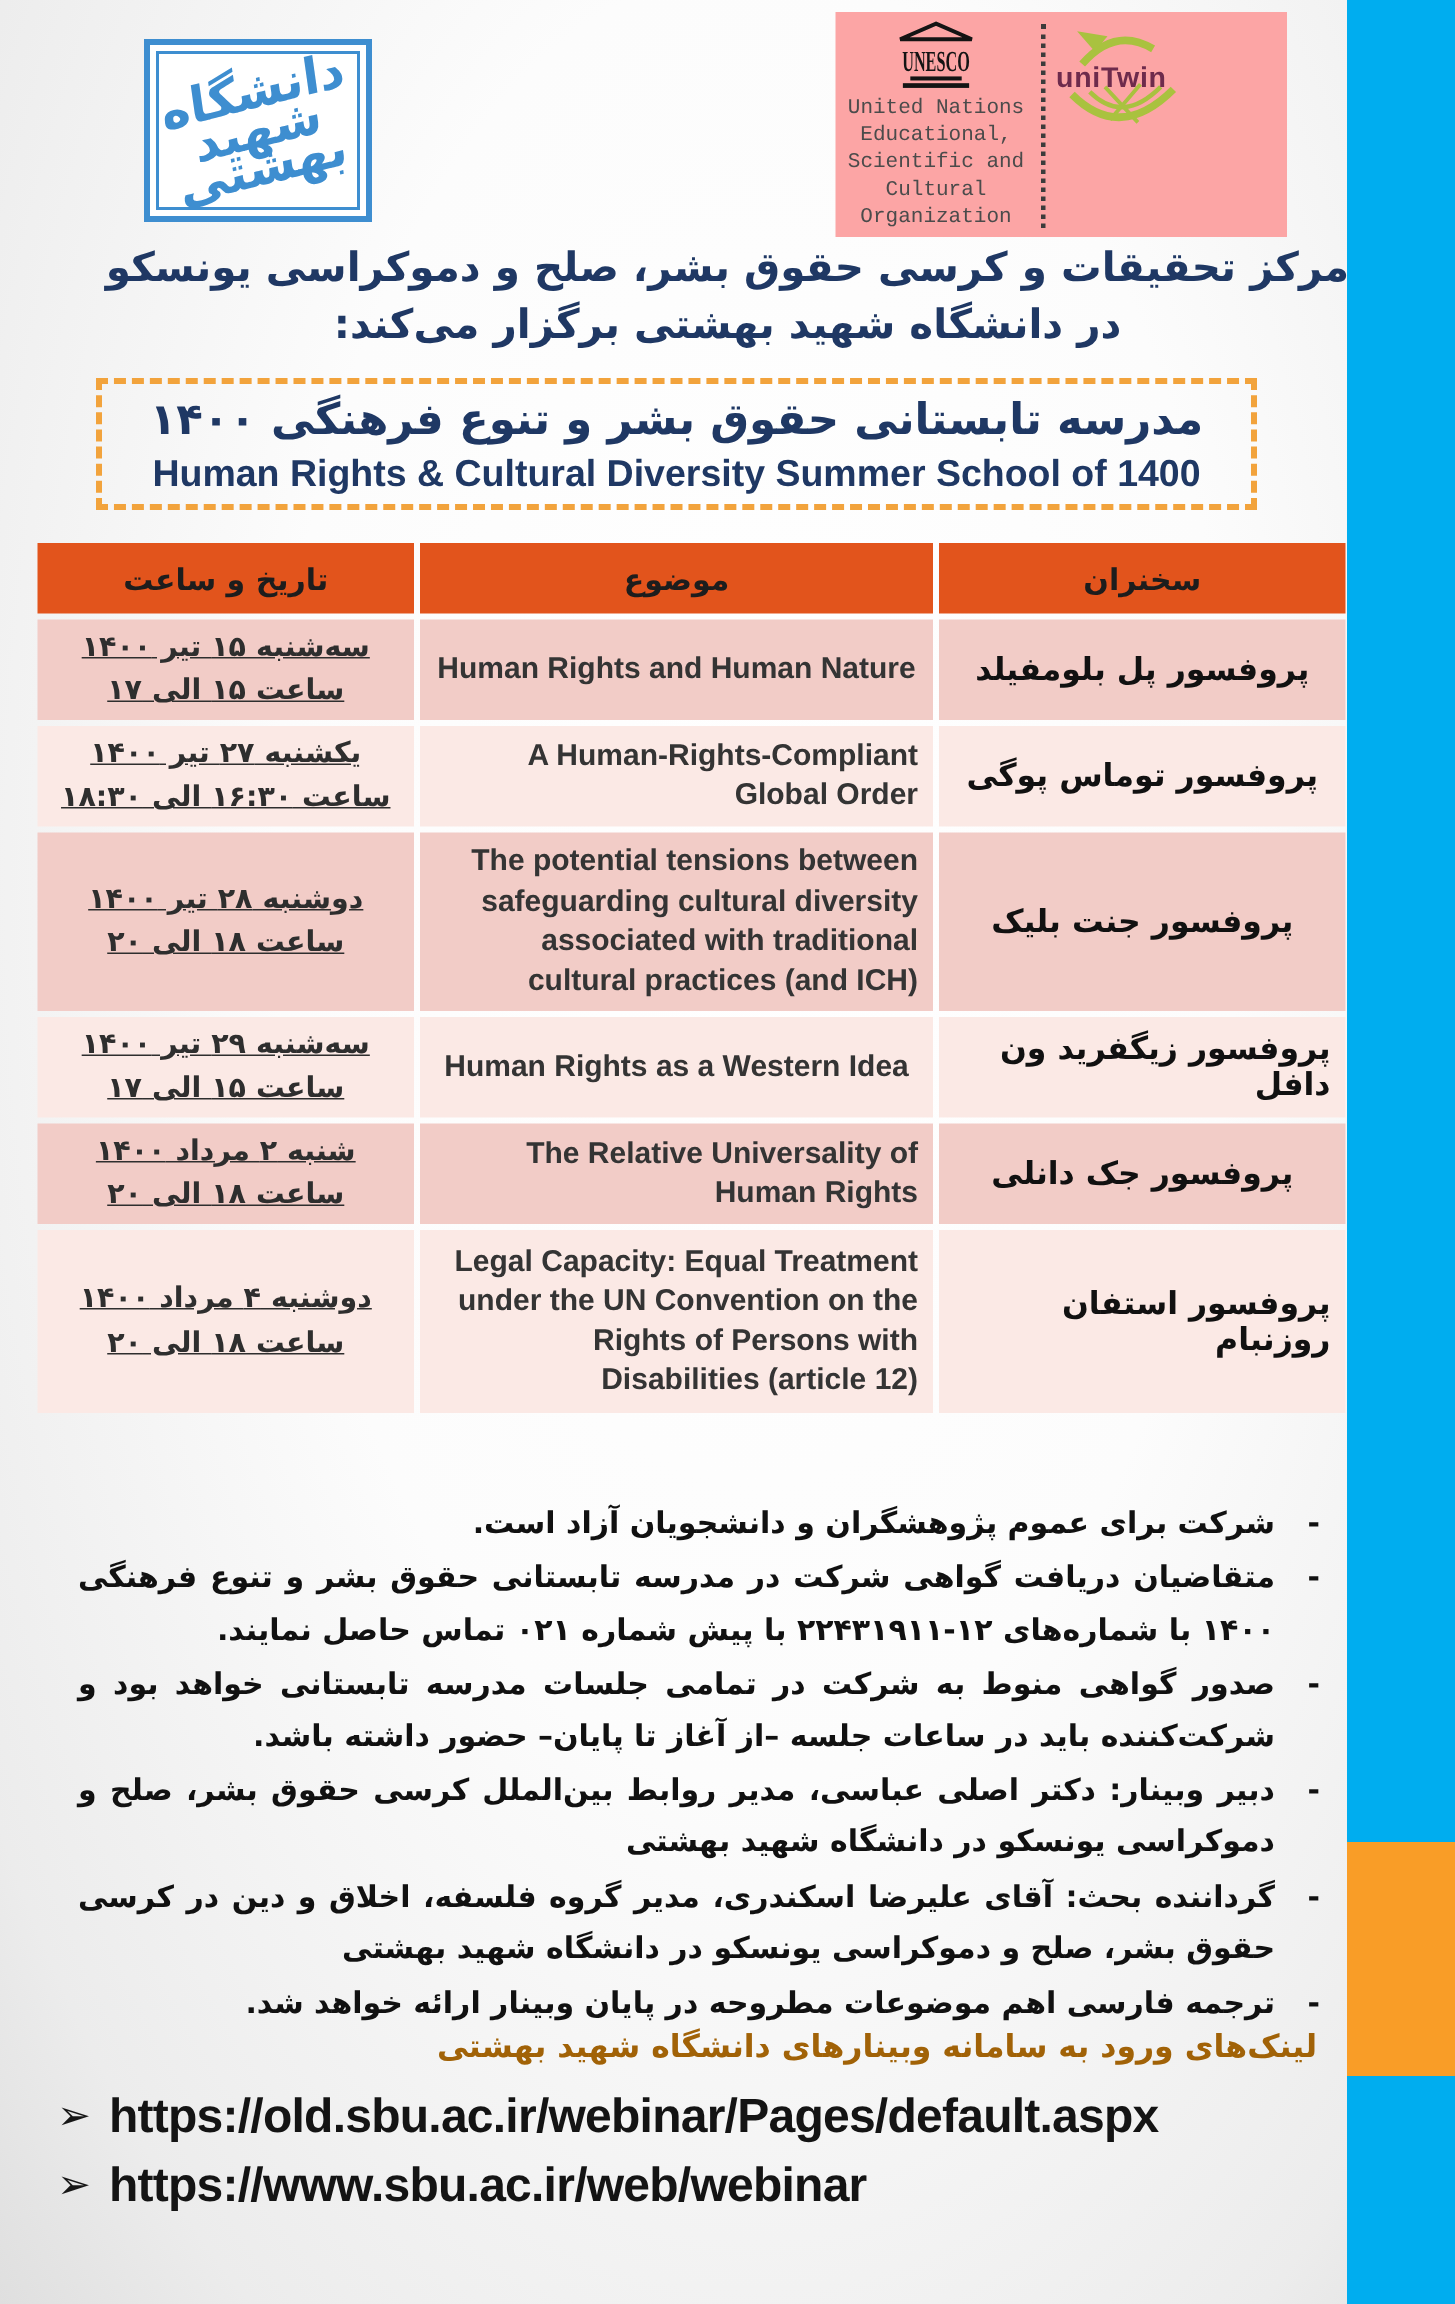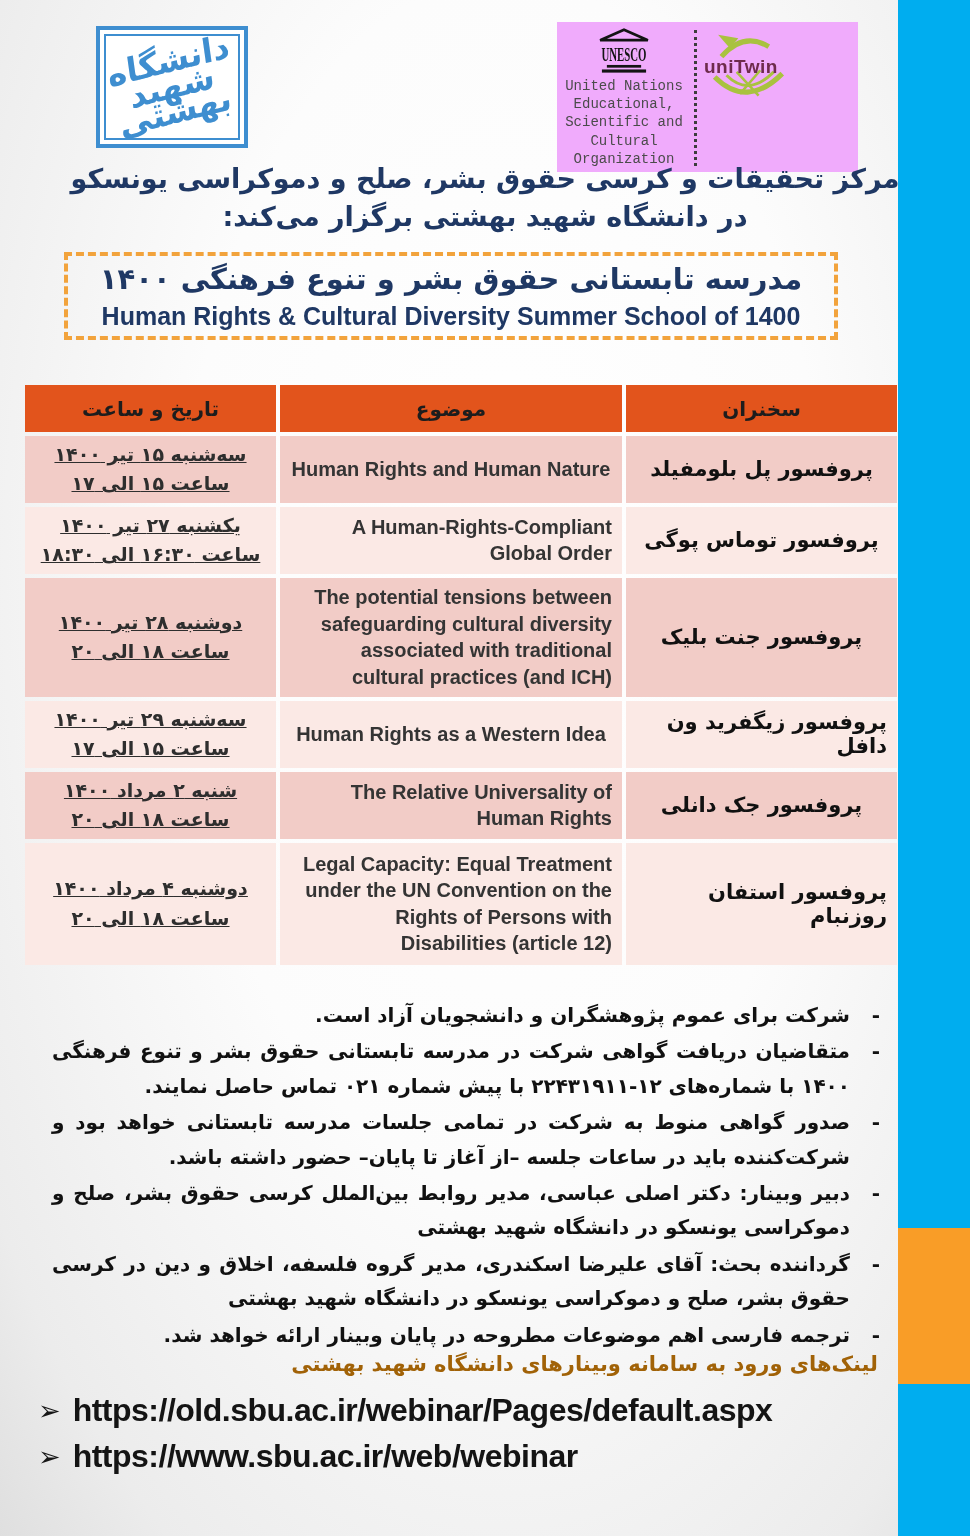--- a/index.html
+++ b/index.html
@@ -18,21 +18,21 @@
 
   
   .sbu{left:96px;top:26px;width:152px;height:122px;background:#fff;
        border:4px solid var(--sbu-blue);padding:4px;box-sizing:border-box;}
   .sbu-inner{width:100%;height:100%;border:2px solid var(--sbu-blue);box-sizing:border-box;
        display:flex;align-items:center;justify-content:center;overflow:hidden;}
   .sbu-callig{color:var(--sbu-blue);font-weight:bold;text-align:center;
        transform:rotate(-14deg) skewX(-6deg);line-height:.78;font-size:33px;direction:rtl;}
 
   
-  .logo-card{left:557px;top:22px;width:301px;height:150px;background:#f0abfc;
+  .logo-card{left:557px;top:8px;width:301px;height:150px;background:#fca5a5;
        display:flex;box-sizing:border-box;padding:6px 6px 4px 4px;}
   .unesco-block{width:126px;display:flex;flex-direction:column;align-items:center;}
   .unesco-caption{width:100%;text-align:center;font-size:14px;line-height:1.3;color:#4b4b4b;
        font-family:Liberation Mono, monospace;margin-top:4px;}
   .dot-sep{border-left:3px dotted #3c3c3c;margin:2px 5px 2px 7px;}
   .unitwin-block{flex:1;display:flex;flex-direction:column;align-items:flex-start;gap:14px;}
   .unitwin-logo{position:relative;width:94px;height:76px;margin-left:2px;}
   .unitwin-word{position:absolute;left:0;top:28px;width:100%;
        color:#6e2b4c;font-weight:bold;font-size:19px;letter-spacing:.5px;
        font-family:"Liberation Sans",sans-serif;}
@@ -44,21 +44,21 @@
        color:var(--navy);font-weight:bold;font-size:27px;line-height:1.4;}
 
   
   .title-box{left:64px;top:252px;width:774px;height:88px;border:4px dashed var(--dash-orange);
        box-sizing:border-box;display:flex;flex-direction:column;justify-content:center;text-align:center;}
   .title-fa{direction:rtl;color:var(--navy);font-weight:bold;font-size:29px;line-height:1.25;}
   .title-en{color:var(--navy);font-weight:bold;font-size:25px;line-height:1.2;
        font-family:"Liberation Sans",sans-serif;margin-top:3px;}
 
   
-  .sched{left:25px;top:385px;width:872px;}
+  .sched{left:25px;top:362px;width:872px;}
   .thead{display:flex;gap:4px;}
   .th{background:var(--hdr-orange);color:#1d1d1d;font-weight:bold;font-size:20px;
       height:47px;display:flex;align-items:center;justify-content:center;direction:rtl;}
   .c1{width:251px;flex:none;}
   .c2{width:342px;flex:none;}
   .c3{flex:1;}
   .trow{display:flex;gap:4px;margin-top:4px;}
   .tbody > div:nth-of-type(odd) .td{background:var(--row-dark);}
   .tbody > div:nth-of-type(even) .td{background:var(--row-light);}
   .tbody > div:nth-of-type(1){min-height:66px;}

